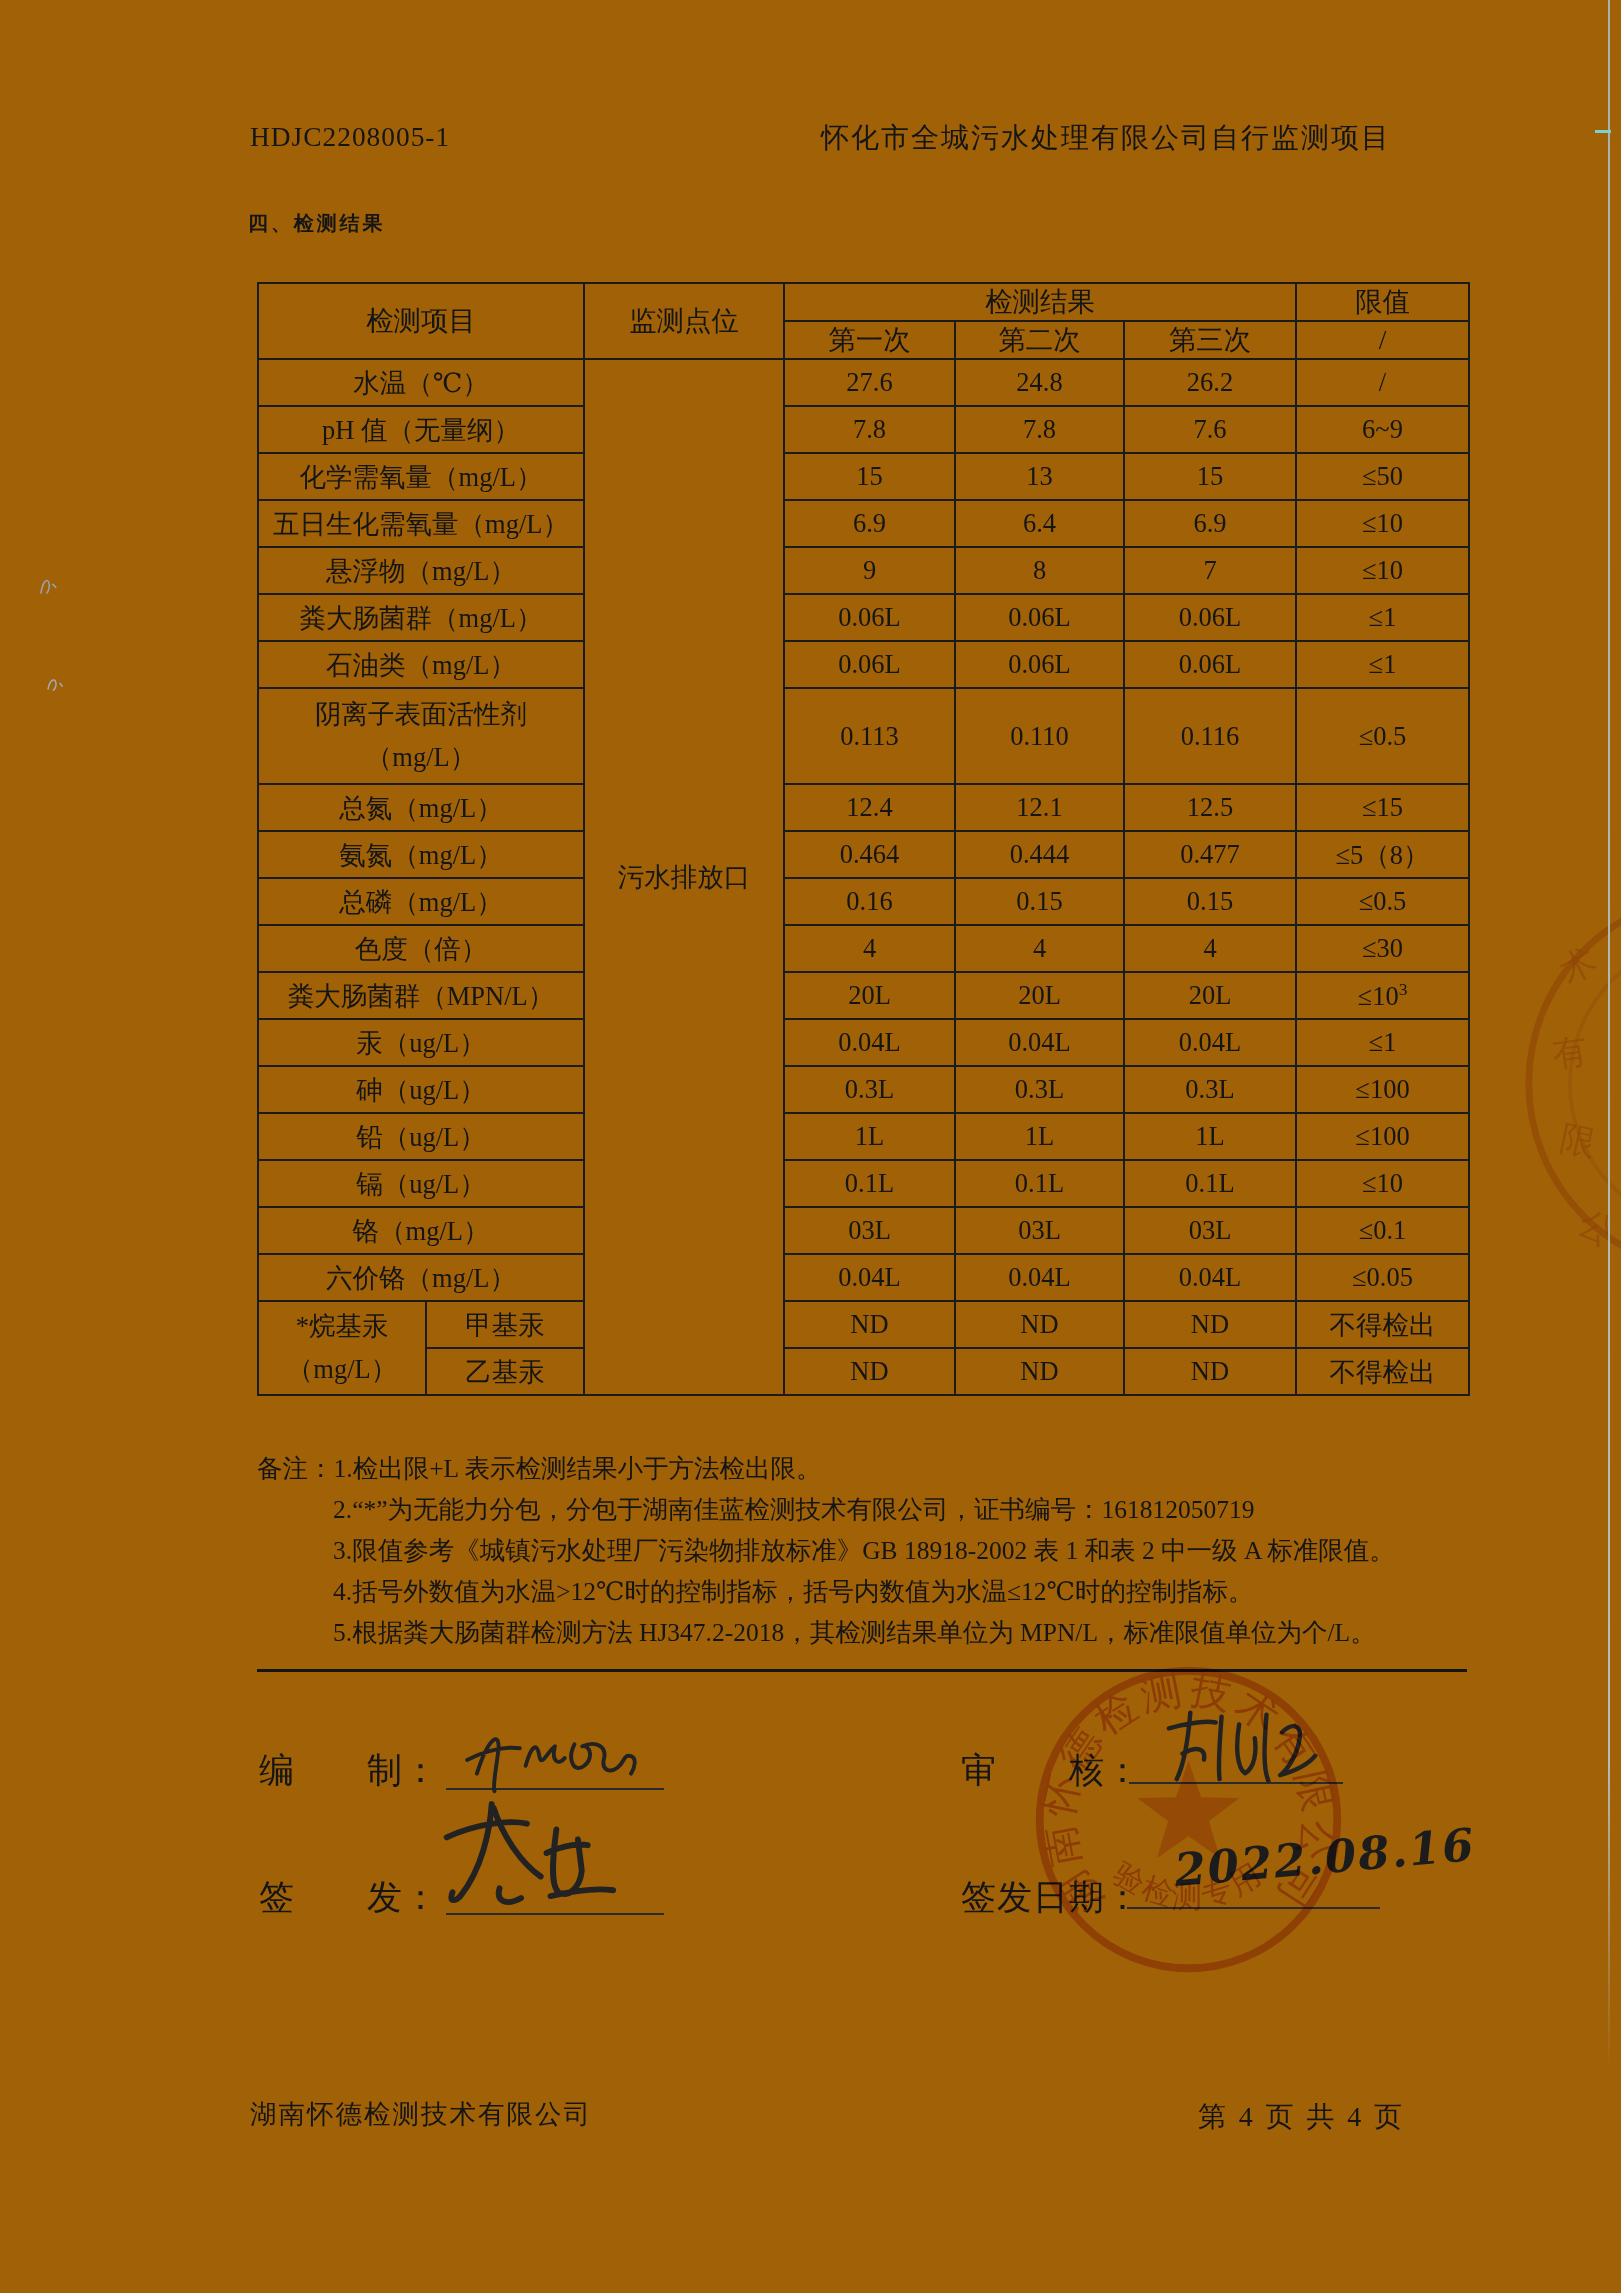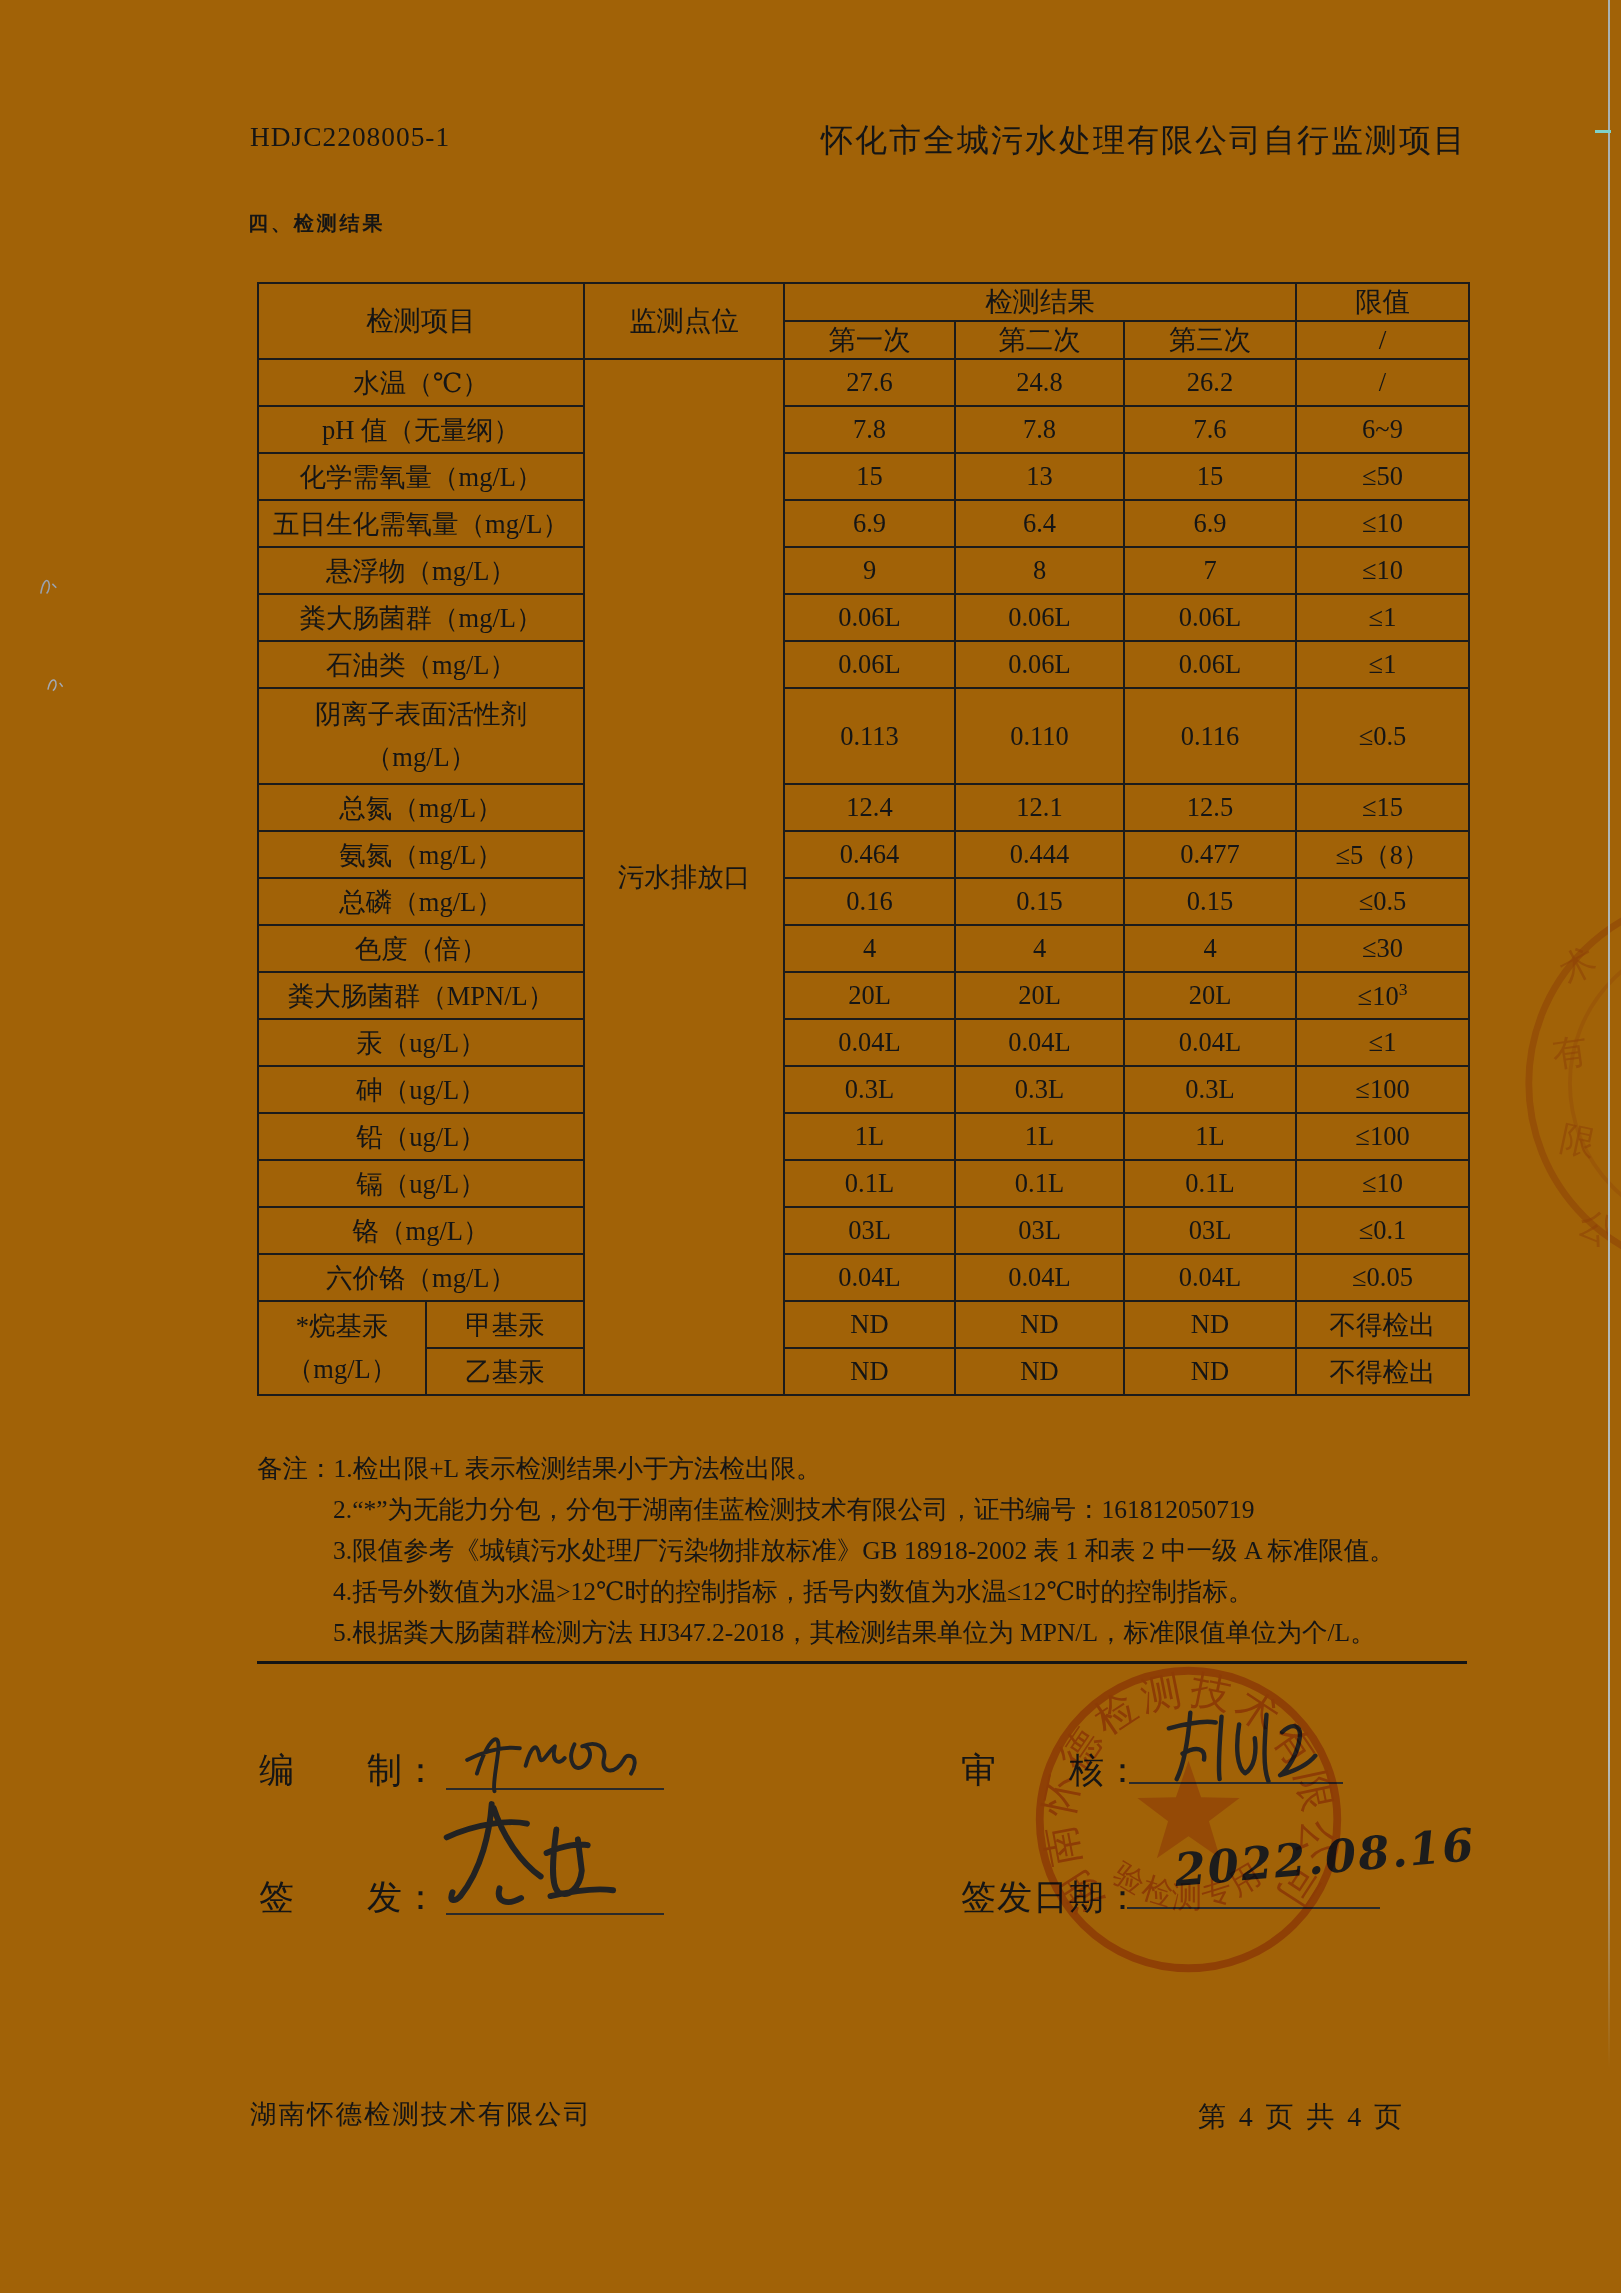--- a/index.html
+++ b/index.html
@@ -6,21 +6,21 @@
   .page{
     position:relative;
     width:1621px;height:2294px;
     background:#a16207;
     overflow:hidden;
     font-family:"Liberation Serif","DejaVu Serif",serif;
     color:#151515;
   }
   .abs{position:absolute;}
   .report-no{left:250px;top:122px;font-size:27.4px;letter-spacing:1px;}
-  .header-right{left:821px;top:119px;font-size:32px;letter-spacing:2px;font-family:Liberation Serif, serif;}
+  .header-right{left:821px;top:119px;font-size:28px;letter-spacing:2px;font-family:Liberation Serif, serif;}
   .section-title{left:248px;top:210px;font-size:20px;font-weight:bold;letter-spacing:2.9px;}
 
   table.results{
     position:absolute;left:257px;top:282px;
     width:1210px;border-collapse:collapse;table-layout:fixed;
     border:2.9px solid #141414;
   }
   table.results td{
     border:2px solid #1b1b1b;
     text-align:center;vertical-align:middle;
@@ -30,21 +30,21 @@
   tr.hdr td{height:33px;font-size:27.4px;}
   tr.row td{height:45px;}
   tr.tall td{height:94px;}
   td .two-line{line-height:43px;white-space:nowrap;}
   sup{font-size:17.6px;}
 
   .notes{
     left:257px;top:1448px;width:1210px;
     font-size:25.5px;line-height:41px;
     border-bottom:3.9px solid #141414;
-    padding-bottom:8px;
+    padding-bottom:16px;
   }
   .notes .n-first{white-space:nowrap;}
   .notes .n-item{padding-left:76px;white-space:nowrap;}
 
   .sig-label{font-size:35px;letter-spacing:1px;white-space:nowrap;}
   .sig-line{background:#2a2a2a;height:2px;}
 
   .date-hand{
     left:1174px;top:1831px;font-size:45px;
     font-style:italic;font-weight:bold;

